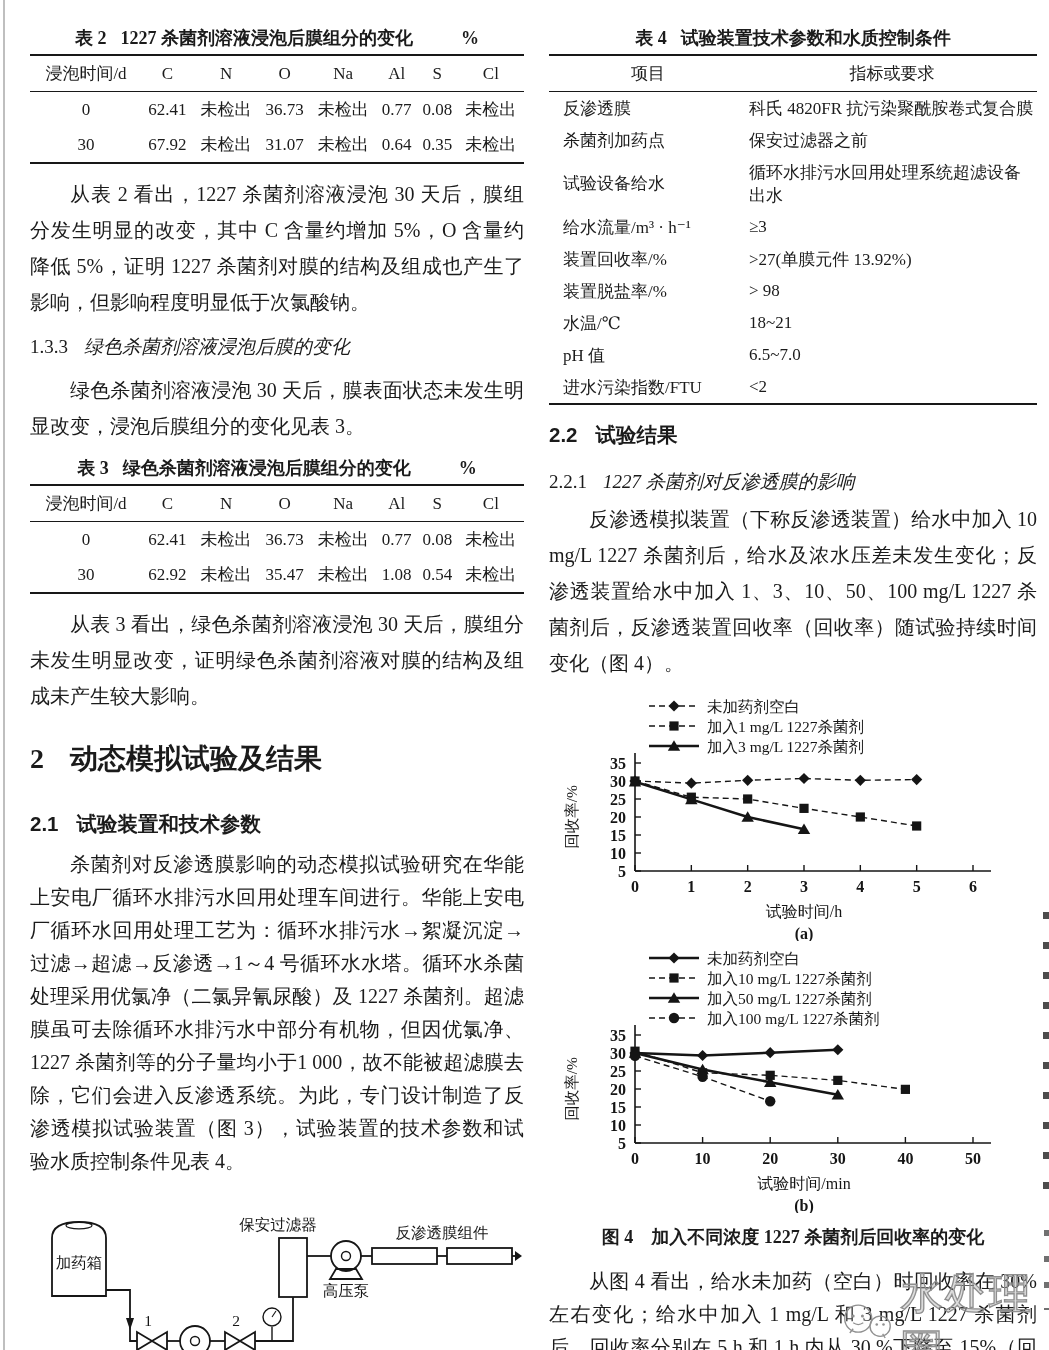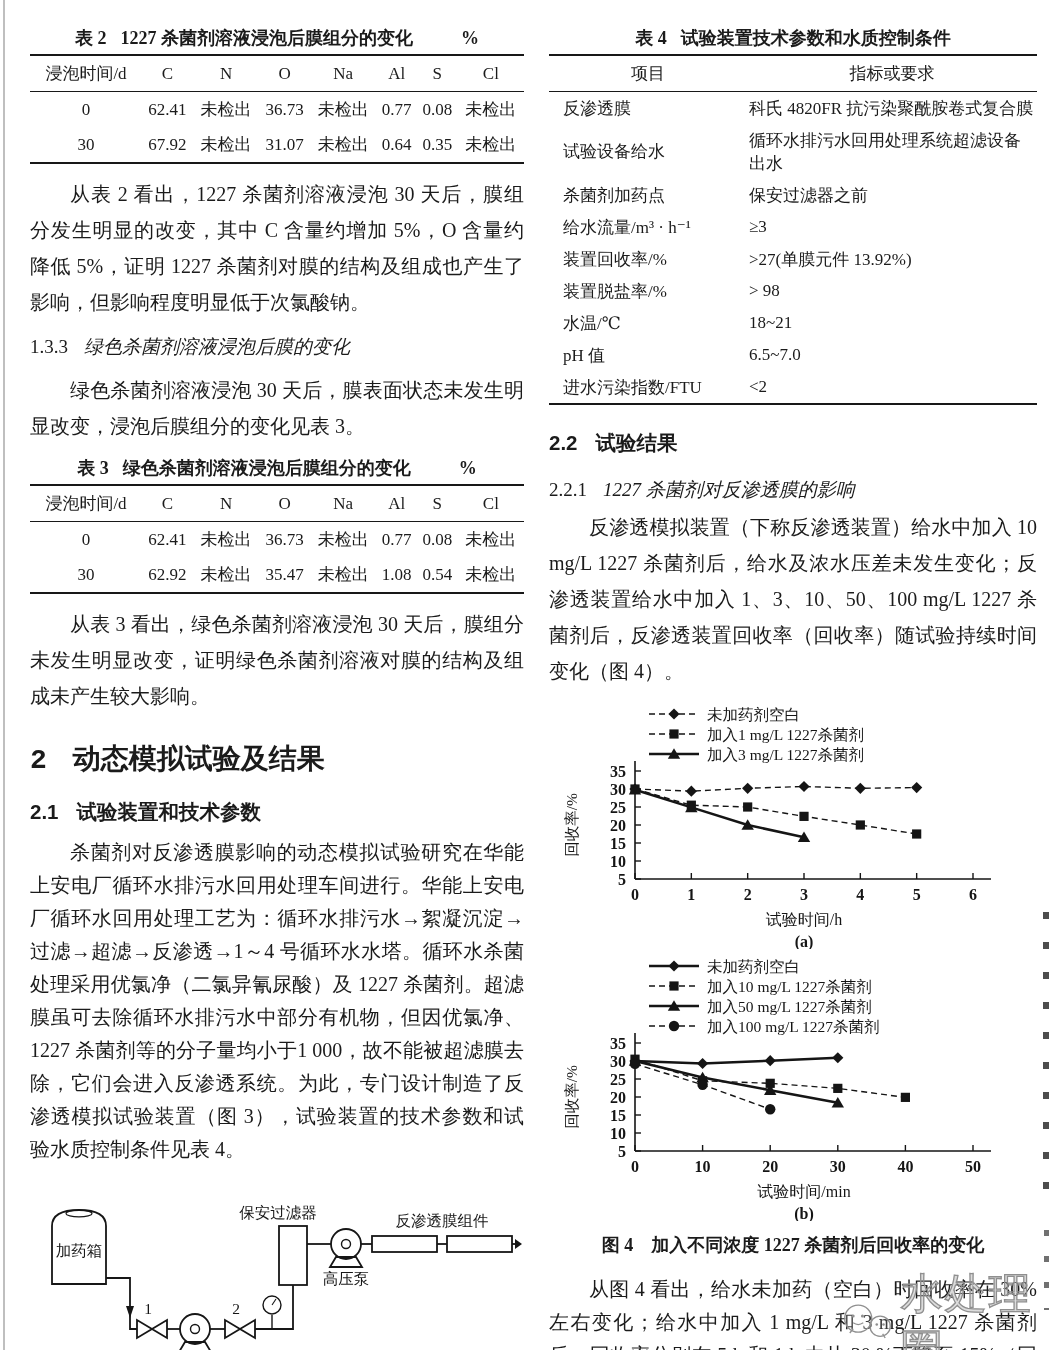--- a/index.html
+++ b/index.html
@@ -25,21 +25,21 @@
   table.kv th:first-child,table.kv td:first-child{width:182px;}
   table.kv td{text-align:left;padding:4.5px 2px;}
   table.kv td:first-child{padding-left:14px;}
   table.kv th{text-align:center;}
 
   .para{font-size:20px;line-height:36px;text-align:justify;text-indent:2em;margin:12px 0;}
   .para.tight{line-height:33px;margin:10px 0;}
 
   .h-kai{font-size:19px;font-style:italic;margin:14px 0 6px;}
   .h-kai .num{font-style:normal;margin-right:16px;}
-  .h-sec1{font-size:28px;font-weight:bold;margin:26px 0 20px;font-family:Liberation Mono, monospace;}
+  .h-sec1{font-size:28px;font-weight:bold;margin:26px 0 32px;font-family:Liberation Serif, serif;}
   .h-sec1 .num{margin-right:26px;}
   .h-sec2{font-size:20.5px;font-weight:bold;margin:18px 0 8px;font-family:"Liberation Sans","DejaVu Sans",sans-serif;}
   .h-sec2 .num{margin-right:18px;}
 
   .figure{margin:16px 0 0;}
   .fig-caption{font-size:18px;font-weight:bold;text-align:center;margin:8px 0 4px;}
   .fig-caption .cap-label{margin-right:18px;}
   .chart-host{margin-left:8px;}
 
   .watermark{position:absolute;left:838px;top:1266px;display:flex;align-items:center;gap:2px;
@@ -232,28 +232,28 @@
             <th>项目</th>
             <th>指标或要求</th>
           </tr>
         </thead>
         <tbody>
           <tr>
             <td>反渗透膜</td>
             <td>科氏 4820FR 抗污染聚酰胺卷式复合膜</td>
           </tr>
           <tr>
+            <td>杀菌剂加药点</td>
+            <td>保安过滤器之前</td>
+          </tr>
+          <tr>
             <td>试验设备给水</td>
             <td>循环水排污水回用处理系统超滤设备出水</td>
           </tr>
           <tr>
-            <td>杀菌剂加药点</td>
-            <td>保安过滤器之前</td>
-          </tr>
-          <tr>
             <td>给水流量/m³ · h⁻¹</td>
             <td>≥3</td>
           </tr>
           <tr>
             <td>装置回收率/%</td>
             <td>&gt;27(单膜元件 13.92%)</td>
           </tr>
           <tr>
             <td>装置脱盐率/%</td>
             <td>&gt; 98</td>
@@ -266,21 +266,21 @@
             <td>pH 值</td>
             <td>6.5~7.0</td>
           </tr>
           <tr>
             <td>进水污染指数/FTU</td>
             <td>&lt;2</td>
           </tr>
         </tbody>
       </table>
 
-    <div class="h-sec2" style="margin-top:24px;">
+    <div class="h-sec2" style="margin-top:16px;">
       <span class="num">2.2</span><span>试验结果</span>
     </div>
     <div class="h-kai" style="margin:20px 0 2px;">
       <span class="num">2.2.1</span><span>1227 杀菌剂对反渗透膜的影响</span>
     </div>
 
     <p class="para" style="margin-top:6px;">反渗透模拟装置（下称反渗透装置）给水中加入 10 mg/L 1227 杀菌剂后，给水及浓水压差未发生变化；反渗透装置给水中加入 1、3、10、50、100 mg/L 1227 杀菌剂后，反渗透装置回收率（回收率）随试验持续时间变化（图 4）。</p>
 
     <div class="figure" style="margin-top:6px;">
       <div class="chart-host"><svg width="456" height="248" viewBox="0 0 456 248">

